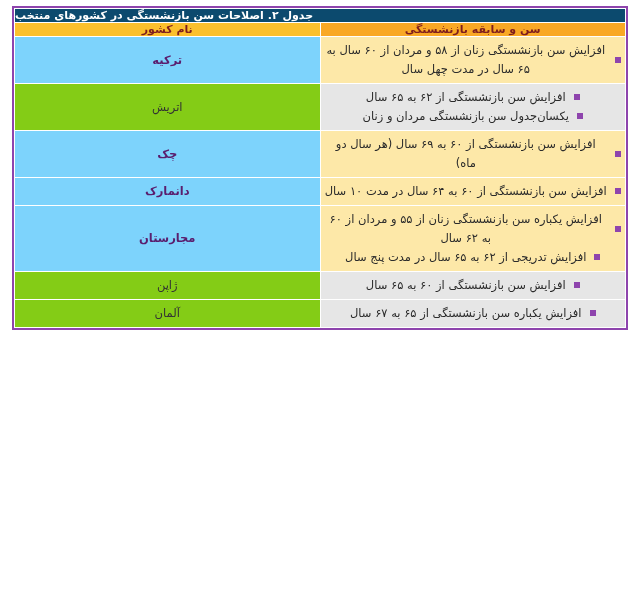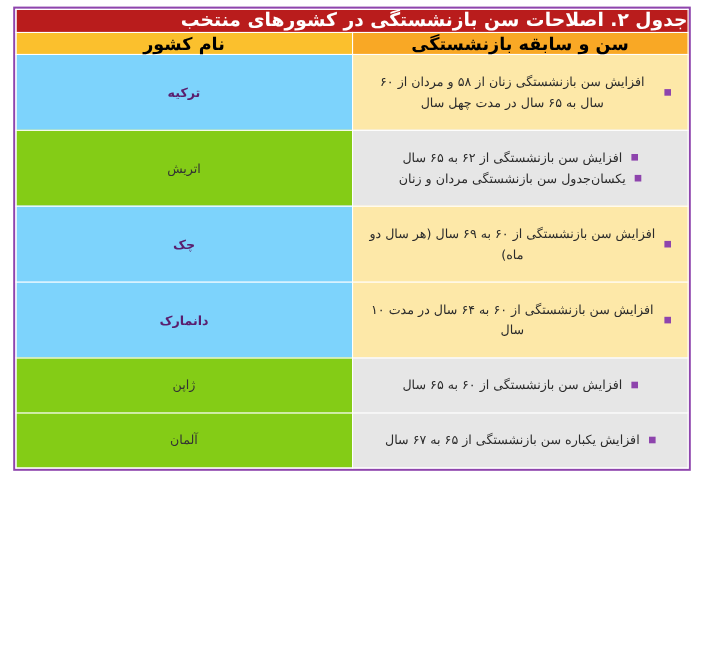--- a/index.html
+++ b/index.html
@@ -32,35 +32,35 @@
     table-layout: fixed;
     direction: rtl;
   }
   table.pension td, table.pension th {
     border: 1px solid #ffffff;
     vertical-align: middle;
     padding: 0;
   }
   
   .title-row td {
-    background: #b91c1c;
+    background: #0c4a6e;
     color: #ffffff;
-    text-align: right;
-    font-size: 17px;
+    text-align: left;
+    font-size: 11px;
     font-weight: bold;
     padding: 6px 4px 7px 4px;
     letter-spacing: 0;
     border: none;
   }
   
   .head-row td {
     background: #f9a825;
-    color: #000000;
+    color: #7f1d1d;
     font-weight: bold;
-    font-size: 16px;
+    font-size: 11px;
     text-align: center;
     padding: 9px 4px;
   }
   .head-row td.country-head {
     background: #fbc02d;
   }
   
   td.country {
     width: 86px;
     text-align: center;
@@ -86,21 +86,21 @@
     line-height: 1.65;
   }
   td.detail.odd {
     background: #fde8a8;
   }
   td.detail.even {
     background: #e6e6e6;
   }
   ul.bullets {
     list-style: none;
-    margin: 15px;
+    margin: 4px;
     padding: 0;
   }
   ul.bullets li {
     position: relative;
     padding-right: 14px;
     text-align: center;
   }
   ul.bullets li::before {
     content: "";
     position: absolute;
@@ -167,20 +167,29 @@
         <tr>
           <td class="detail odd">
             <ul class="bullets single">
               <li>افزایش سن بازنشستگی از ۶۰ به ۶۴ سال در مدت ۱۰ سال</li>
             </ul>
           </td>
           <td class="country odd">دانمارک</td>
         </tr>
 
 
+        <tr>
+          <td class="detail odd">
+            <ul class="bullets single">
+              <li>افزایش یکباره سن بازنشستگی زنان از ۵۵ و مردان از ۶۰ به ۶۲ سال</li>
+              <li>افزایش تدریجی از ۶۲ به ۶۵ سال در مدت پنج سال</li>
+            </ul>
+          </td>
+          <td class="country odd">مجارستان</td>
+        </tr>
 
         <tr>
           <td class="detail even">
             <ul class="bullets single">
               <li>افزایش سن بازنشستگی از ۶۰ به ۶۵ سال</li>
             </ul>
           </td>
           <td class="country even">ژاپن</td>
         </tr>
 

